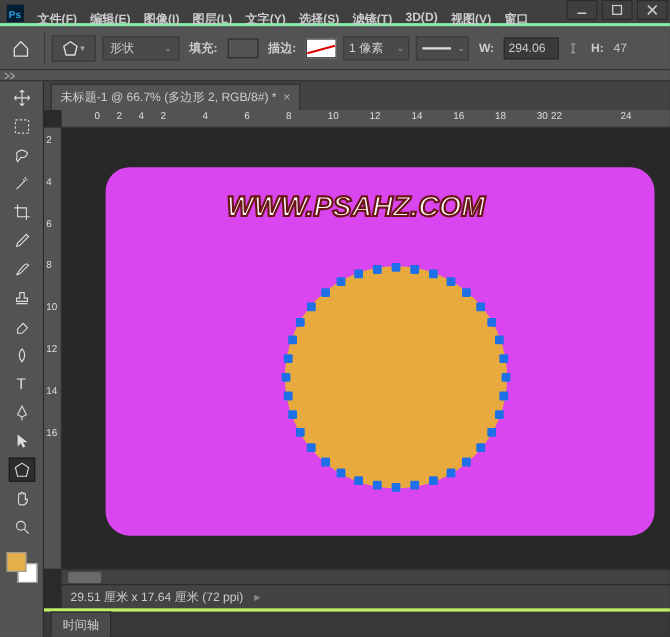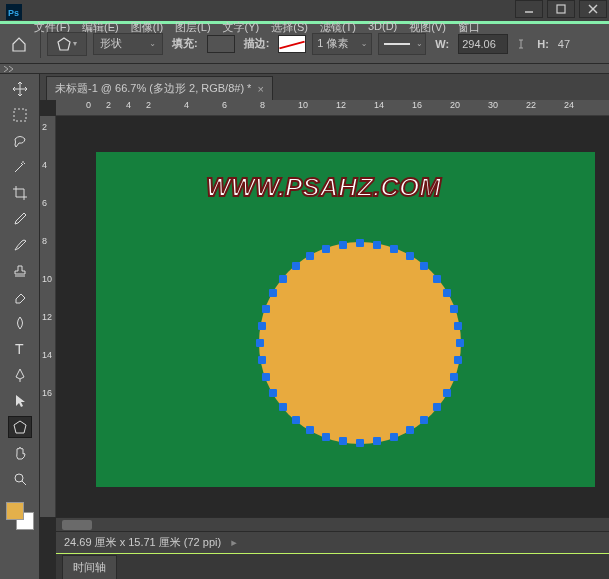--- a/index.html
+++ b/index.html
@@ -1,20 +1,20 @@
 <!DOCTYPE html>
 <html><head>
 <meta charset="utf-8">
 <style>
 * { margin: 0; padding: 0; box-sizing: border-box; font-family: "Microsoft YaHei", sans-serif; }
 body { background: #535353; width: 609px; height: 579px; overflow: hidden; color: #ccc; font-size: 11px; }
 .titlebar { height: 24px; background: #404040; display: flex; align-items: flex-start; border-bottom: 3px solid #86efac; }
 .titlebar-logo { width: 28px; height: 24px; display: flex; align-items: center; justify-content: center; }
 .menu { display: flex; flex: 1; }
-.menu-item { padding: 20px 6px; cursor: pointer; }
+.menu-item { padding: 10px 6px; cursor: pointer; font-weight: bold; }
 .win-controls { display: flex; margin-left: auto; }
 .win-btn { width: 28px; height: 18px; background: #3f3f3f; margin: 0 2px; display: flex; align-items: center; justify-content: center; font-size: 11px; cursor: pointer; border: 1px solid #2a2a2a; }
 .options-bar { height: 40px; background: #535353; display: flex; align-items: center; padding: 0 4px; border-bottom: 1px solid #2a2a2a; gap: 6px; }
 .home-btn { width: 30px; height: 28px; display: flex; align-items: center; justify-content: center; border: 1px solid transparent; }
 .tool-preset { width: 40px; height: 24px; border: 1px solid #3a3a3a; background: #4a4a4a; display: flex; align-items: center; justify-content: center; gap: 2px; }
 .shape-select { width: 70px; height: 22px; background: #4a4a4a; border: 1px solid #3a3a3a; display: flex; align-items: center; padding: 0 6px; justify-content: space-between; }
 .label { padding: 0 3px; font-weight: bold; }
 .swatch { width: 28px; height: 18px; border: 1px solid #2a2a2a; display: inline-block; }
 .stroke-swatch { background: #fff; position: relative; }
 .stroke-swatch::after { content: ""; position: absolute; left: 0; top: 50%; width: 100%; border-top: 2px solid #d00; transform: rotate(-15deg); }
@@ -32,28 +32,28 @@
 .doc-area { flex: 1; display: flex; flex-direction: column; background: #2a2a2a; }
 .tab-bar { height: 26px; background: #434343; display: flex; align-items: flex-end; padding-left: 6px; }
 .doc-tab { background: #535353; padding: 4px 8px; border: 1px solid #2a2a2a; border-bottom: none; display: flex; align-items: center; gap: 6px; font-size: 11px; }
 .tab-close { cursor: pointer; color: #aaa; }
 .ruler-h { height: 16px; background: #535353; border-bottom: 1px solid #3a3a3a; position: relative; margin-left: 16px; overflow: hidden; }
 .ruler-h .tick { position: absolute; top: 0; font-size: 9px; color: #ddd; }
 .canvas-wrap { flex: 1; display: flex; position: relative; }
 .ruler-v { width: 16px; background: #535353; border-right: 1px solid #3a3a3a; position: relative; overflow: hidden; }
 .ruler-v .tick { position: absolute; left: 2px; font-size: 9px; color: #ddd; }
 .canvas-viewport { flex: 1; background: #282828; position: relative; overflow: hidden; }
-.artboard { position: absolute; background: #15803d; left: 40px; top: 36px; width: 499px; height: 335px; }
+.artboard { position: absolute; background: #d946ef; left: 40px; top: 36px; width: 499px; height: 335px; border-radius: 22px; }
 .circle-shape { position: absolute; left: 163px; top: 90px; width: 202px; height: 202px; border-radius: 50%; background: #e8aa3e; }
 .dot { position: absolute; width: 8px; height: 8px; background: #1e70e8; border-radius: 1px; }
 .watermark { position: absolute; top: 20px; left: 110px; font-size: 26px; font-weight: 900; font-style: italic; color: #fff; -webkit-text-stroke: 2px #6b1515; letter-spacing: 0; }
 .scroll-h { height: 14px; background: #424242; border-top: 1px solid #2a2a2a; position: relative; margin-left:16px; }
 .scroll-thumb { position: absolute; height: 10px; top: 2px; left: 6px; width: 30px; background: #6a6a6a; border-radius: 2px; }
 .status-bar { height: 22px; background: #434343; display: flex; align-items: center; padding: 0 8px; gap: 10px; border-top: 1px solid #2a2a2a; margin-left:16px; }
-.panel-tab-bar { height: 26px; background: #383838; display: flex; align-items: flex-end; padding-left: 6px; border-top: 1px solid #bef264; margin-left:16px; }
+.panel-tab-bar { height: 26px; background: #383838; display: flex; padding-left: 6px; border-top: 3px solid #bef264; }
 .panel-tab { background: #4a4a4a; padding: 4px 10px; border: 1px solid #2a2a2a; border-bottom: none; font-size: 11px; }
 .link-icon { width: 14px; height: 14px; display: inline-flex; align-items: center; justify-content: center; }
 svg { display: block; }
 .arrow-down { font-size: 8px; color: #aaa; }
 </style>
 </head>
 <body>
 
 <div class="titlebar">
   <div class="titlebar-logo">
@@ -243,23 +243,23 @@
         <span class="tick" style="left: 50px;">2</span>
         <span class="tick" style="left: 70px;">4</span>
         <span class="tick" style="left: 90px;">2</span>
         <span class="tick" style="left: 128px;">4</span>
         <span class="tick" style="left: 166px;">6</span>
         <span class="tick" style="left: 204px;">8</span>
         <span class="tick" style="left: 242px;">10</span>
         <span class="tick" style="left: 280px;">12</span>
         <span class="tick" style="left: 318px;">14</span>
         <span class="tick" style="left: 356px;">16</span>
-        <span class="tick" style="left: 394px;">20</span>
+        <span class="tick" style="left: 394px;">18</span>
         <span class="tick" style="left: 432px;">30</span>
-        <span class="tick" style="left: 470px;">22</span>
+        <span class="tick" style="left: 445px;">22</span>
         <span class="tick" style="left: 508px;">24</span>
       </div>
     <div class="canvas-wrap">
       <div class="ruler-v" id="rulerV">
           <span class="tick" style="top: 6px;">2</span>
           <span class="tick" style="top: 44px;">4</span>
           <span class="tick" style="top: 82px;">6</span>
           <span class="tick" style="top: 120px;">8</span>
           <span class="tick" style="top: 158px;">10</span>
           <span class="tick" style="top: 196px;">12</span>
@@ -307,20 +307,20 @@
               <div class="dot" style="left: 62.798px; top: 3.03074px;"></div>
               <div class="dot" style="left: 79.6352px; top: -1.48078px;"></div>
             </div>
         </div>
       </div>
     </div>
     <div class="scroll-h">
       <div class="scroll-thumb"></div>
     </div>
     <div class="status-bar">
-      <span>24.69 厘米 x 15.71 厘米 (72 ppi)</span>
+      <span>29.51 厘米 x 17.64 厘米 (72 ppi)</span>
       <span style="color:#888">▸</span>
     </div>
     <div class="panel-tab-bar">
       <div class="panel-tab">时间轴</div>
     </div>
   </div>
 </div>
 
 </body></html>

